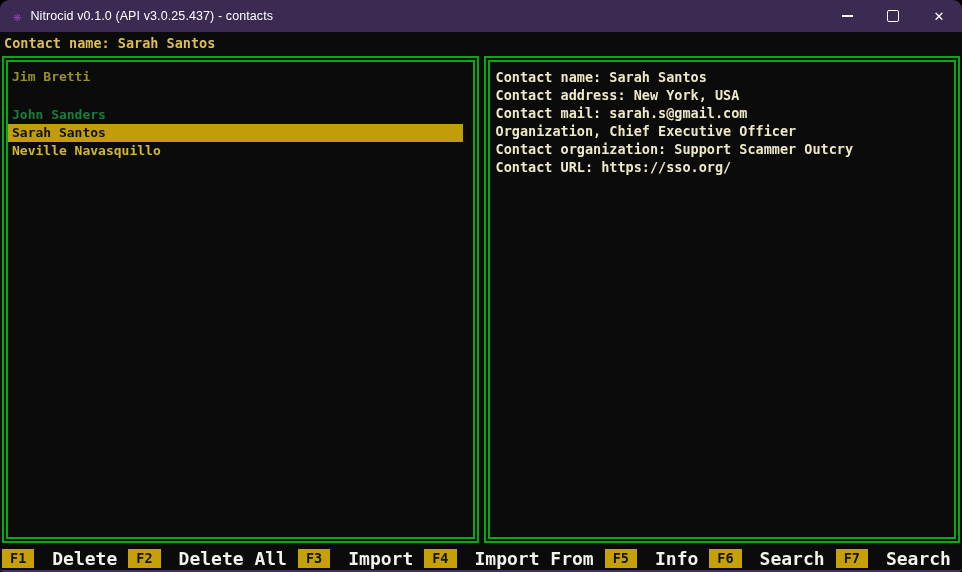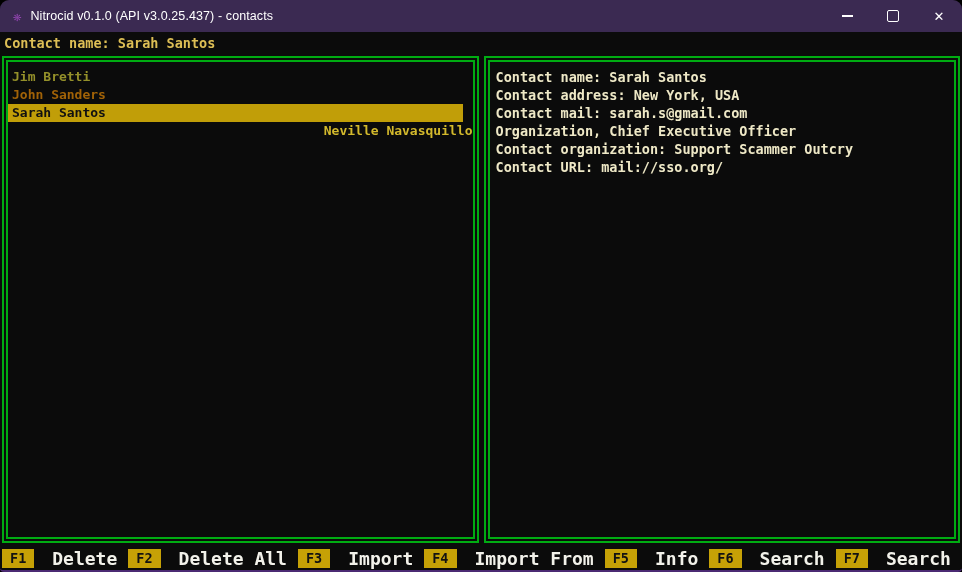--- a/index.html
+++ b/index.html
@@ -129,33 +129,33 @@
       </div>
     </div>
   </div>
 
   <div class="header-line">Contact name: Sarah Santos</div>
 
   <div class="panels">
     <div class="panel">
       <div class="list">
           <div class="list-row" style="color: rgb(148, 144, 42);">Jim Bretti</div>
-          <div class="list-row" style="color: #a16207;">John Sanders</div>
+          <div class="list-row" style="color: #15803d; margin-top: 20px;">John Sanders</div>
           <div class="list-row selected">Sarah Santos</div>
-          <div class="list-row" style="color: rgb(211, 185, 44); text-align: right;">Neville Navasquillo</div>
+          <div class="list-row" style="color: rgb(211, 185, 44);">Neville Navasquillo</div>
         </div>
     </div>
     <div class="panel">
       <div class="details">
           <div class="detail-line">Contact name: Sarah Santos</div>
           <div class="detail-line">Contact address: New York, USA</div>
           <div class="detail-line">Contact mail: sarah.s@gmail.com</div>
           <div class="detail-line">Organization, Chief Executive Officer</div>
           <div class="detail-line">Contact organization: Support Scammer Outcry</div>
-          <div class="detail-line">Contact URL: mail://sso.org/</div>
+          <div class="detail-line">Contact URL: https://sso.org/</div>
         </div>
     </div>
   </div>
 
   <div class="statusbar">
     <div class="key-entry">
         <span class="chip">F1</span>
         <span class="key-label">Delete</span>
       </div>
       <div class="key-entry">

